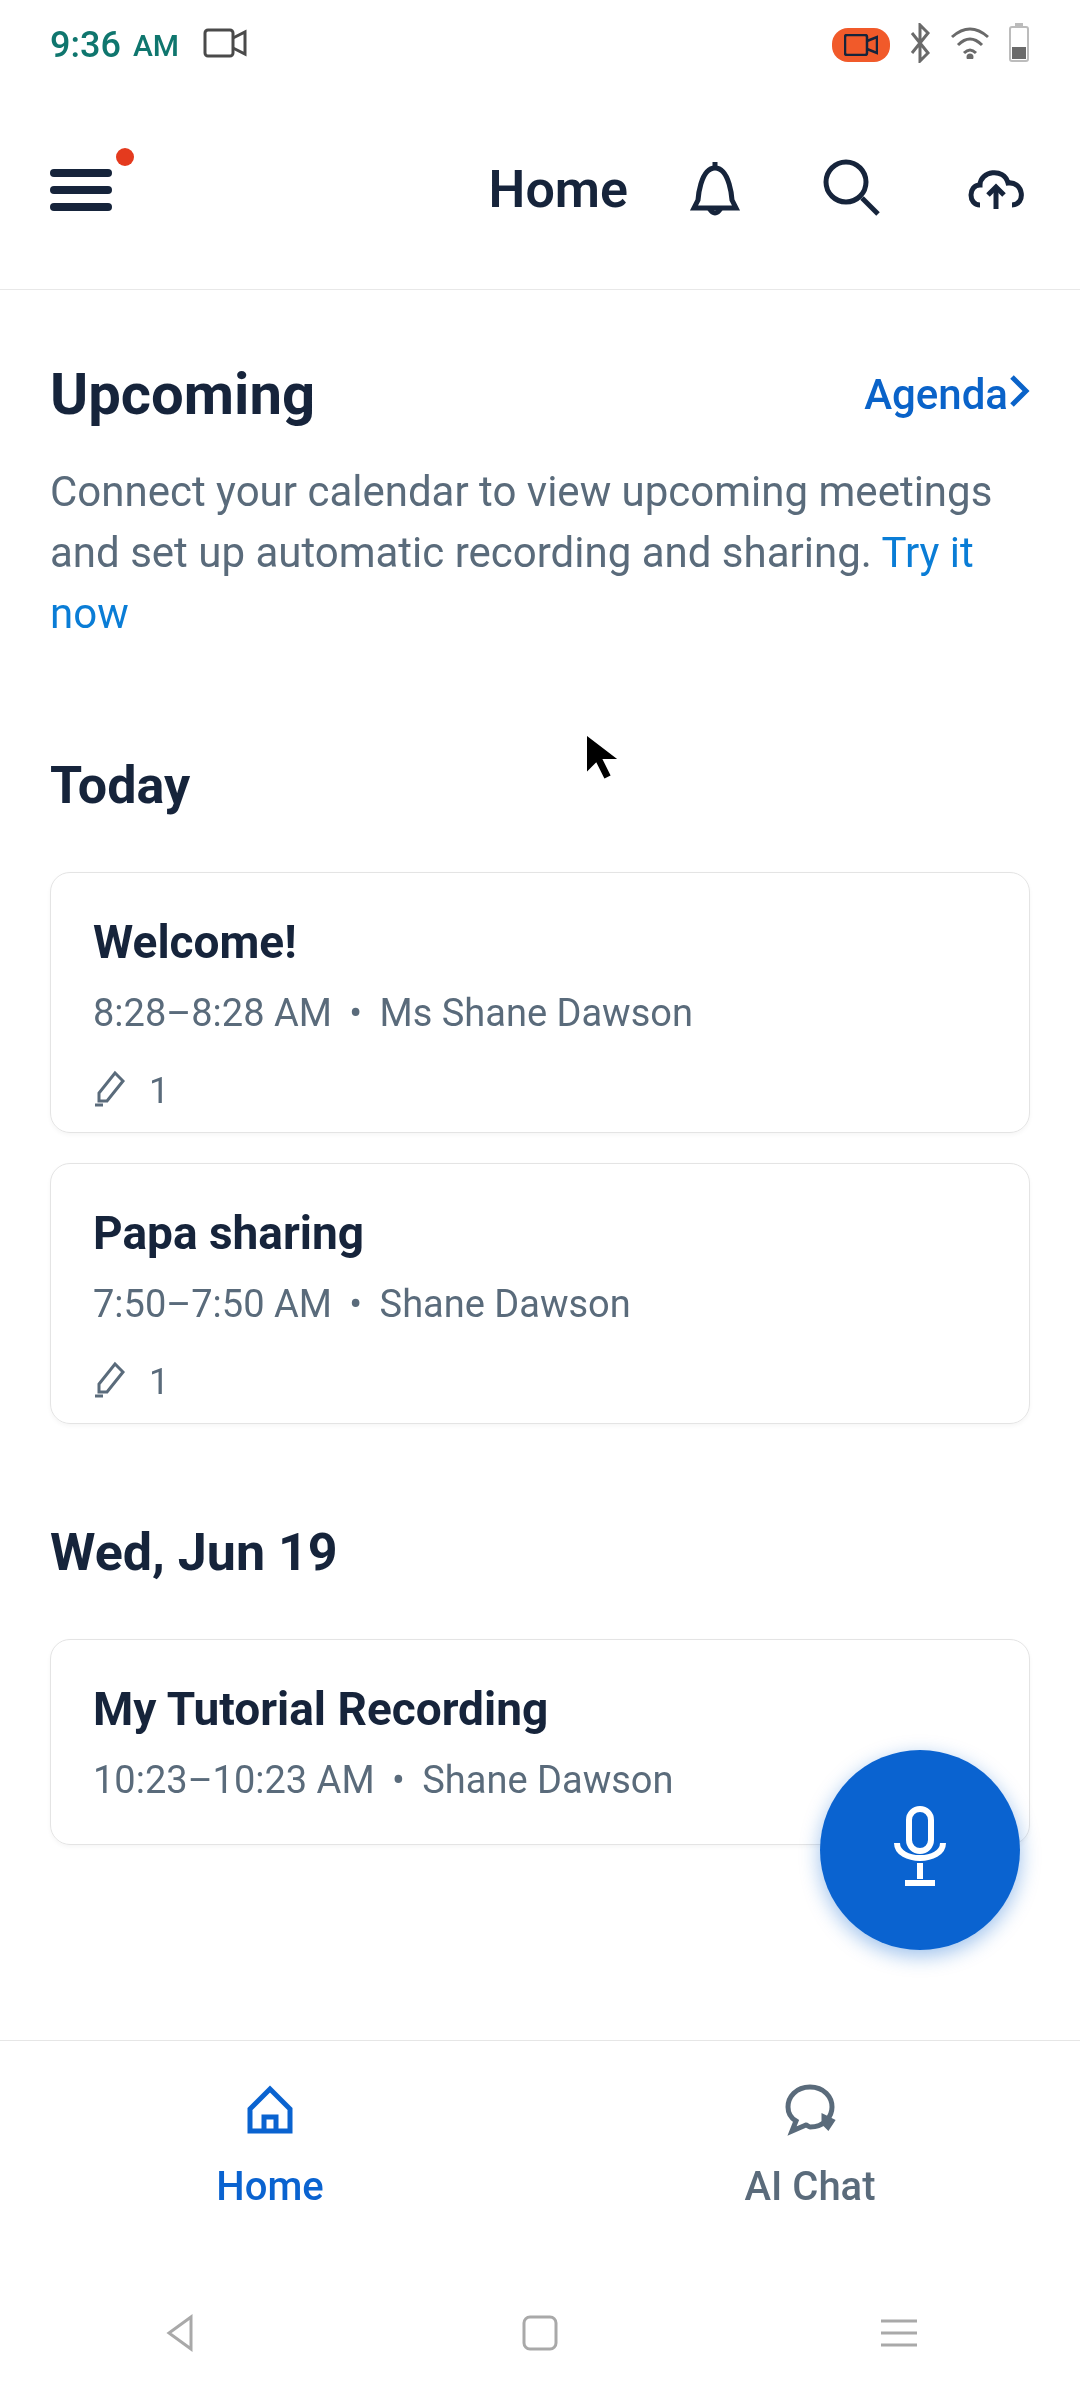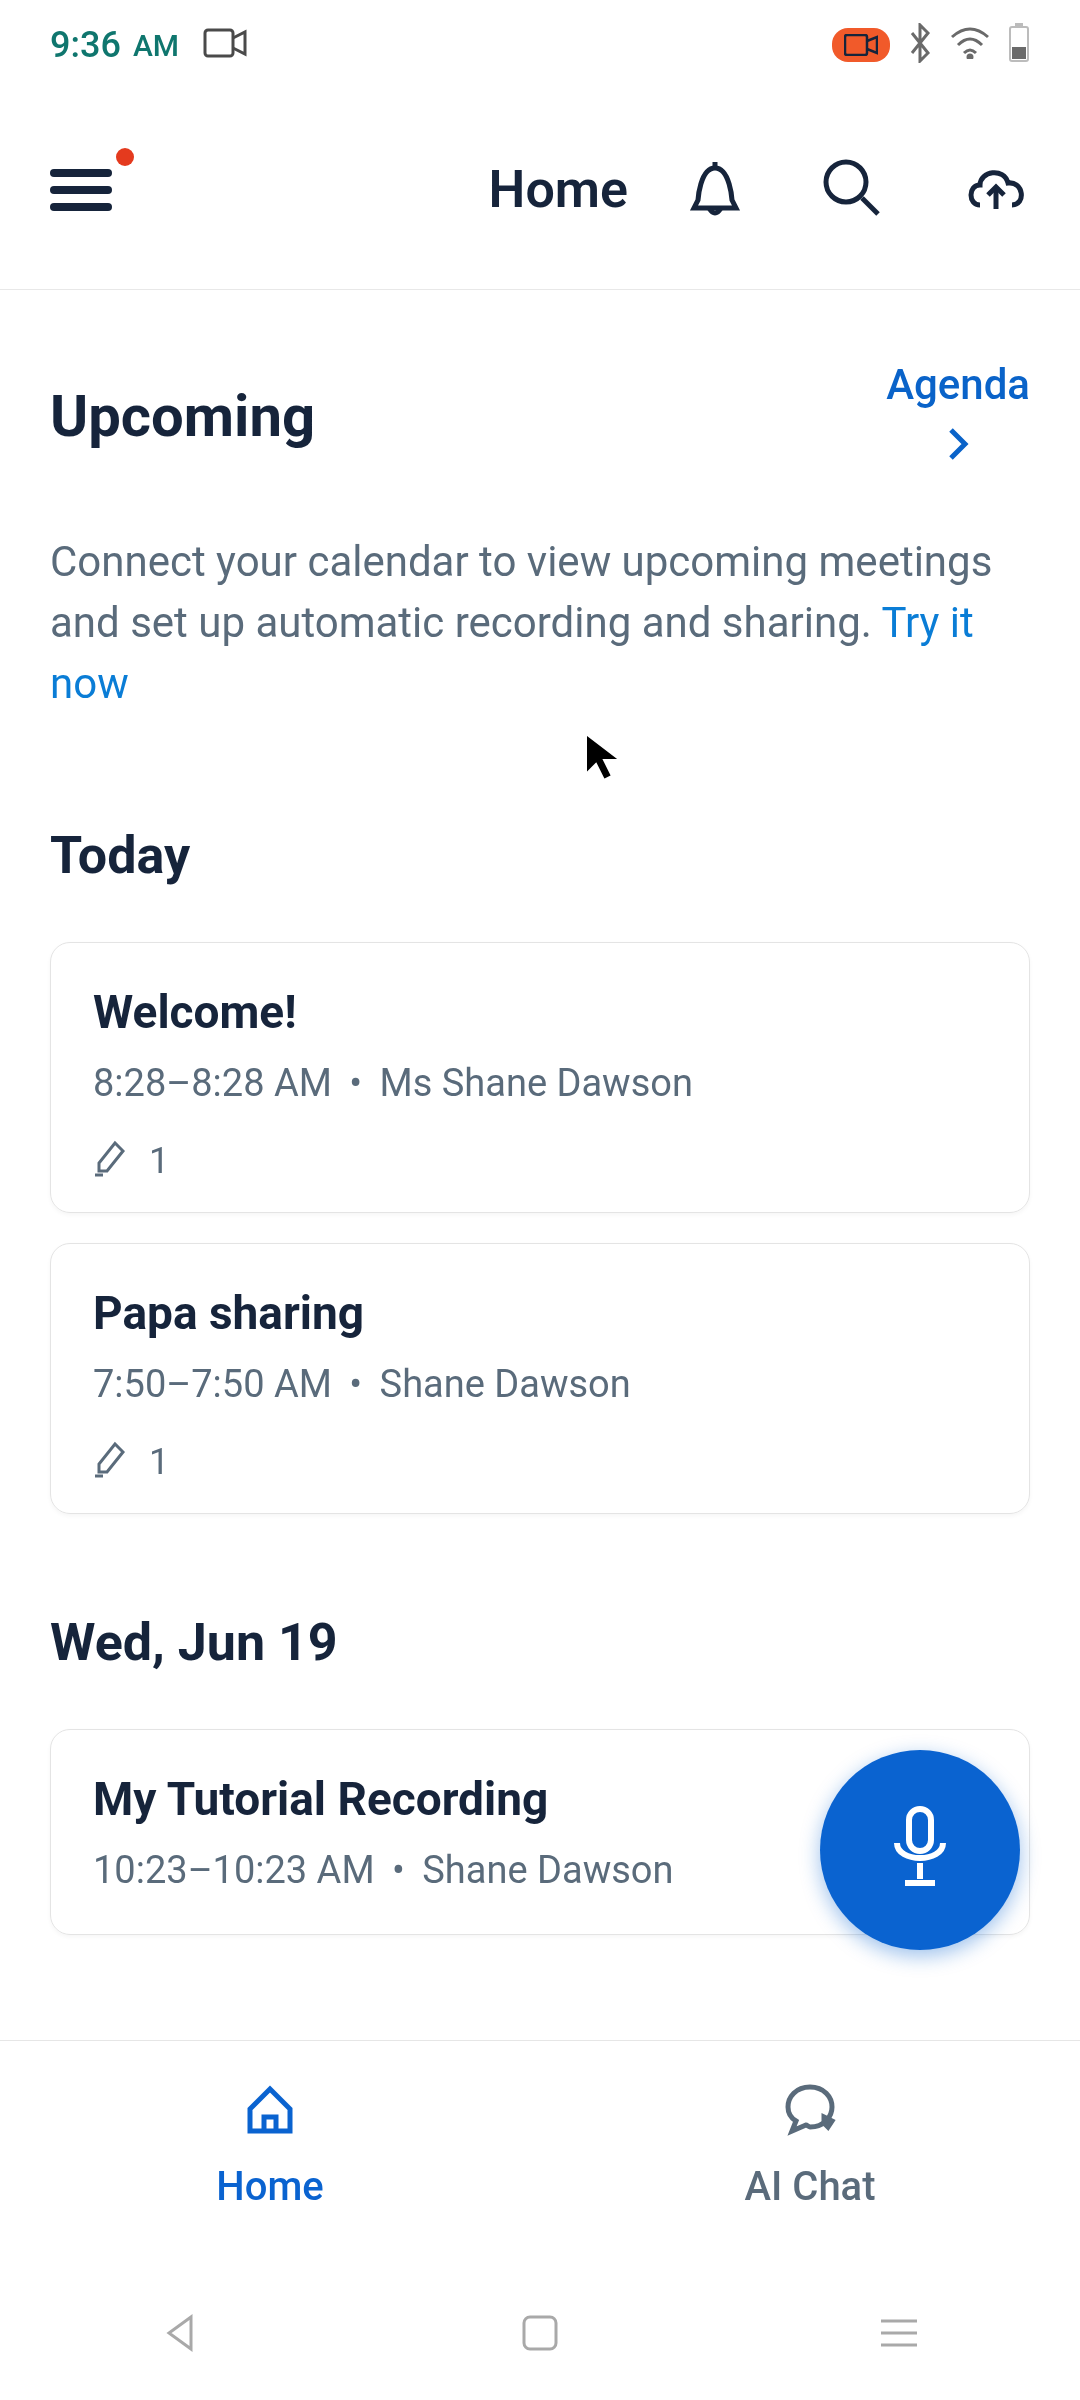--- a/index.html
+++ b/index.html
@@ -91,35 +91,33 @@
   .header-icons svg { stroke: #16243b; }
 
   
   .main {
     padding: 70px 50px 0 50px;
   }
   .upcoming-row {
     display: flex;
     justify-content: space-between;
     align-items: center;
-    margin-bottom: 60px;
+    margin-bottom: 34px;
   }
   .upcoming-title {
     font-size: 58px;
     font-weight: 700;
     color: #16243b;
   }
   .agenda-link {
     display: flex;
     align-items: center;
-    gap: 14px;
     color: #0a63c9;
     font-size: 42px;
     font-weight: 500;
-    flex-direction: column;
   }
   .connect-text {
     font-size: 42px;
     line-height: 1.45;
     color: #5a6b7b;
     margin-bottom: 110px;
   }
   .connect-text .try-link {
     color: #0a7dd6;
   }
@@ -130,21 +128,21 @@
     margin-bottom: 56px;
   }
   .cursor-pointer {
     position: absolute;
     left: 580px;
     top: 730px;
   }
   .card {
     border: 1px solid #e4e4e4;
     border-radius: 20px;
-    padding: 42px 42px 26px 42px;
+    padding: 42px 42px 16px 42px;
     margin-bottom: 30px;
     box-shadow: 0 2px 4px rgba(0,0,0,0.04);
   }
   .card-title {
     font-size: 46px;
     font-weight: 700;
     color: #16243b;
     margin-bottom: 22px;
   }
   .card-meta {

